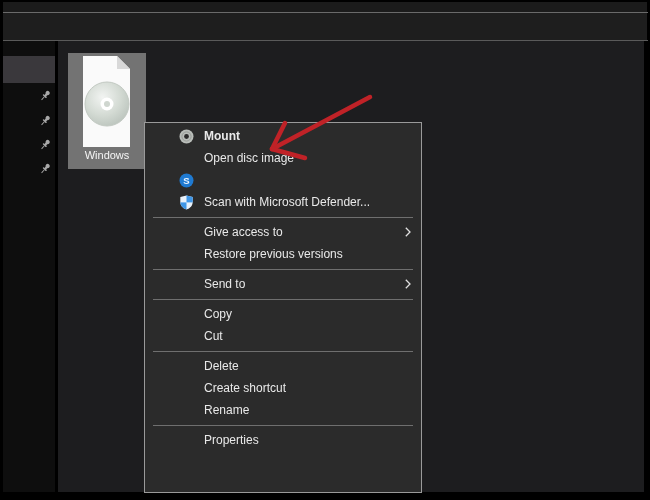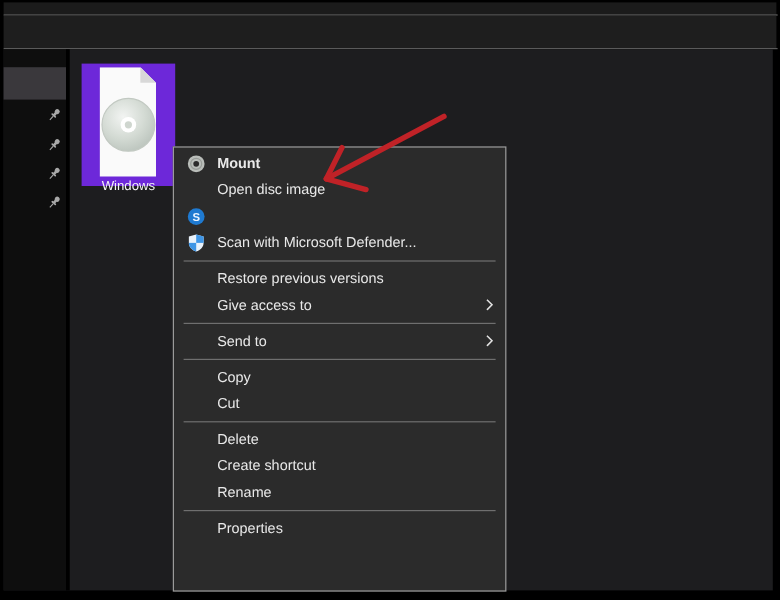--- a/index.html
+++ b/index.html
@@ -19,36 +19,36 @@
   
   .content{left:3px;top:41px;width:641px;height:451px;background:#1d1d1f;}
 
   
   .navpane{left:0;top:0;width:52px;height:451px;background:#0e0e0e;border-right:3px solid #000;}
   .nav-selected{left:0;top:15px;width:52px;height:27px;background:#3a383c;}
   .pin{left:35px;width:14px;height:14px;}
   .pin svg{display:block;}
 
   
-  .tile{left:65px;top:12px;width:78px;height:102px;background:#6d28d9;cursor:default;}
+  .tile{left:65px;top:12px;width:78px;height:116px;background:#737373;cursor:default;}
   .tile svg{position:absolute;left:15px;top:3px;}
   .tile-label{
     position:absolute;left:0;right:0;top:96px;text-align:center;
     color:#f5f5f5;font-size:11px;white-space:nowrap;
   }
 
   
   .menu{
     left:144px;top:122px;width:278px;height:371px;box-sizing:border-box;
     background:#2b2b2b;border:1px solid #9a9a9a;
     padding:2px 0;display:flex;flex-direction:column;z-index:5;
   }
   .mi{
     height:22px;flex:0 0 22px;display:flex;align-items:center;
-    color:#e9e9e9;font-size:12px;cursor:default;
+    color:#e9e9e9;font-size:12px;cursor:default;padding-left:23px;
   }
   .mi .mi-icon{width:16px;height:16px;margin-left:10px;margin-right:10px;
     display:flex;align-items:center;justify-content:center;flex:0 0 16px;}
   .mi .mi-label{white-space:nowrap;}
   .mi.bold .mi-label{font-weight:bold;}
   .mi .mi-chevron{margin-left:auto;margin-right:10px;display:flex;align-items:center;}
   .msep{height:8px;flex:0 0 8px;display:flex;align-items:center;}
   .msep div{height:1px;background:#6f6f6f;margin:0 8px;width:100%;}
 
   
@@ -168,30 +168,30 @@
           </g>
         </svg>
       </span>
       <span class="mi-label">Scan with Microsoft Defender...</span>
     </div>
     <div class="msep">
       <div></div>
     </div>
     <div class="mi">
       <span class="mi-icon"></span>
-      <span class="mi-label">Restore previous versions</span>
-    </div>
-    <div class="mi">
-      <span class="mi-icon"></span>
       <span class="mi-label">Give access to</span>
       <span class="mi-chevron">
         <svg width="6" height="10" viewBox="0 0 6 10" fill="none" stroke="#e0e0e0" stroke-width="1.3">
           <path d="M0.8 0.8 L5 5 L0.8 9.2"></path>
         </svg>
       </span>
+    </div>
+    <div class="mi">
+      <span class="mi-icon"></span>
+      <span class="mi-label">Restore previous versions</span>
     </div>
     <div class="msep">
       <div></div>
     </div>
     <div class="mi">
       <span class="mi-icon"></span>
       <span class="mi-label">Send to</span>
       <span class="mi-chevron">
         <svg width="6" height="10" viewBox="0 0 6 10" fill="none" stroke="#e0e0e0" stroke-width="1.3">
           <path d="M0.8 0.8 L5 5 L0.8 9.2"></path>

